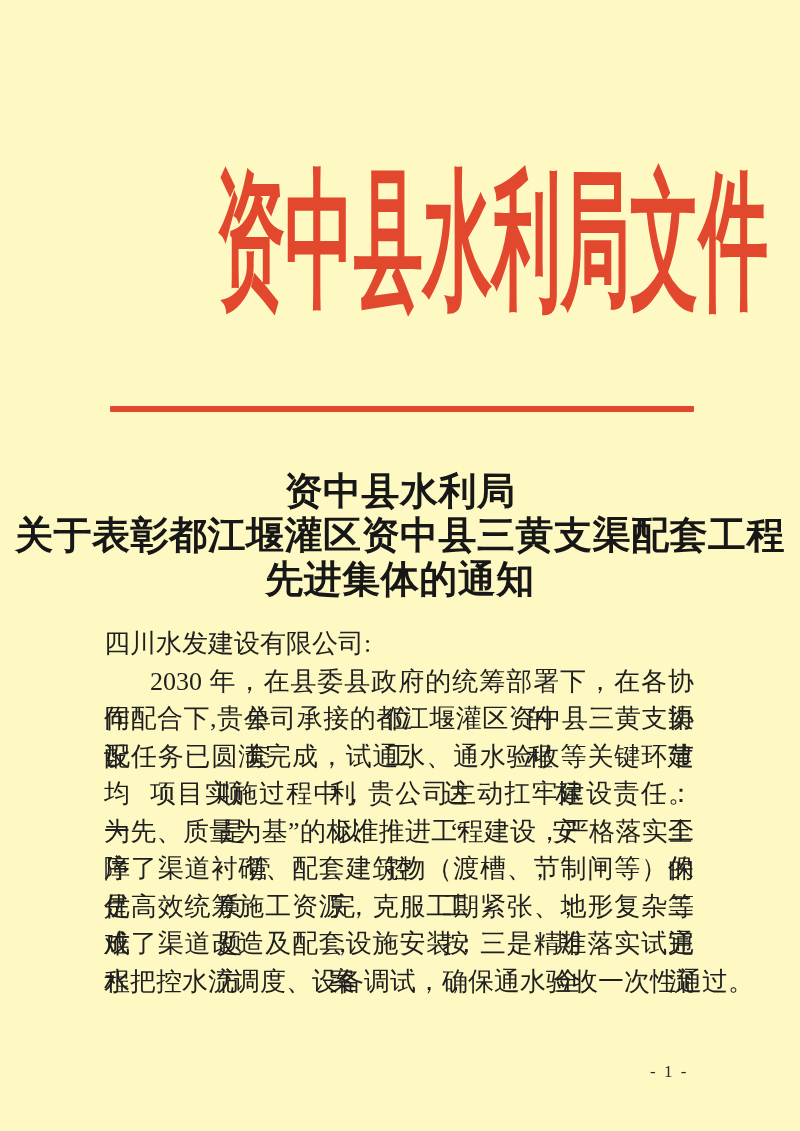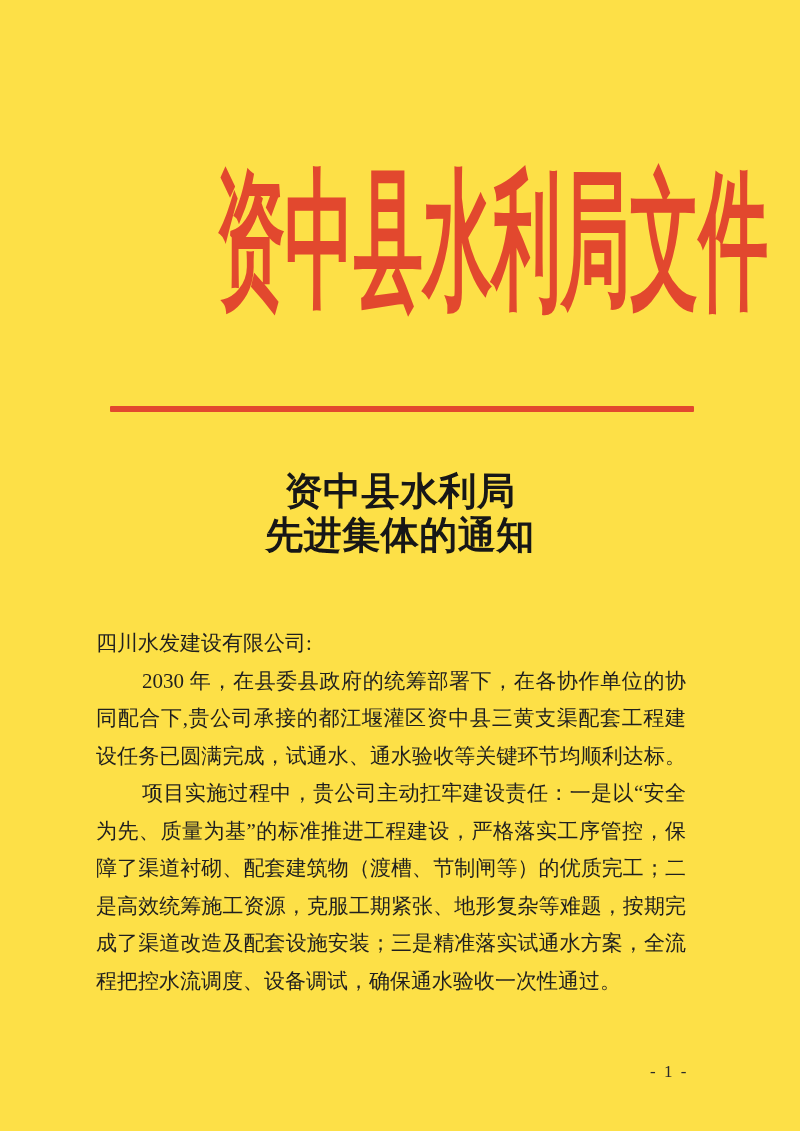--- a/index.html
+++ b/index.html
@@ -1,20 +1,20 @@
 <!DOCTYPE html>
 <html><head>
 <meta charset="utf-8">
 <style>
   html,body { margin:0; padding:0; background:#888; }
   #page {
     position:relative;
     width:800px; height:1131px;
     margin:0 auto;
-    background:#fde047;
+    background:#fef9c3;
     overflow:hidden;
     font-family:"Liberation Serif","DejaVu Serif",serif;
   }
   
   .letterhead {
     position:absolute; left:0; right:0; top:160px;
     height:162px; line-height:162px;
     font-size:150px; font-weight:700;
     text-align:center; white-space:nowrap;
     transform:scaleX(0.46); transform-origin:50% 50%;
@@ -27,22 +27,22 @@
   }
   
   .doc-title {
     position:absolute; left:0; right:0; top:469px;
     text-align:center;
     font-size:38px; font-weight:700; color:#171717;
     line-height:44px; letter-spacing:0.5px;
   }
   
   .body-block {
-    position:absolute; left:96px; top:625px; width:590px;
-    font-size:21px; color:#1f1f1f;
+    position:absolute; left:104px; top:625px; width:590px;
+    font-size:26px; color:#1f1f1f;
   }
   .body-line { height:37.5px; line-height:37.5px; white-space:nowrap; }
   .body-line.fill {
     white-space:normal;
     text-align:justify;
     text-align-last:justify;
   }
   .body-line.indent { text-indent:46px; }
   
   .page-number {
@@ -55,20 +55,21 @@
 <body>
 
 <div id="page">
 
   <div class="letterhead" style="color: rgb(226, 72, 46);">资中县水利局文件</div>
 
   <div class="divider" style="background-color: rgb(226, 72, 46);"></div>
 
   <div class="doc-title">
     <div>资中县水利局</div>
+    <div>关于表彰都江堰灌区资中县三黄支渠配套工程</div>
     <div>先进集体的通知</div>
   </div>
 
   <div class="body-block">
       <div class="body-line">四川水发建设有限公司:</div>
       <div class="body-line indent fill">2030 年，在县委县政府的统筹部署下，在各协作单位的协</div>
       <div class="body-line fill">同配合下,贵公司承接的都江堰灌区资中县三黄支渠配套工程建</div>
       <div class="body-line fill">设任务已圆满完成，试通水、通水验收等关键环节均顺利达标。</div>
       <div class="body-line indent fill">项目实施过程中，贵公司主动扛牢建设责任：一是以“安全</div>
       <div class="body-line fill">为先、质量为基”的标准推进工程建设，严格落实工序管控，保</div>

